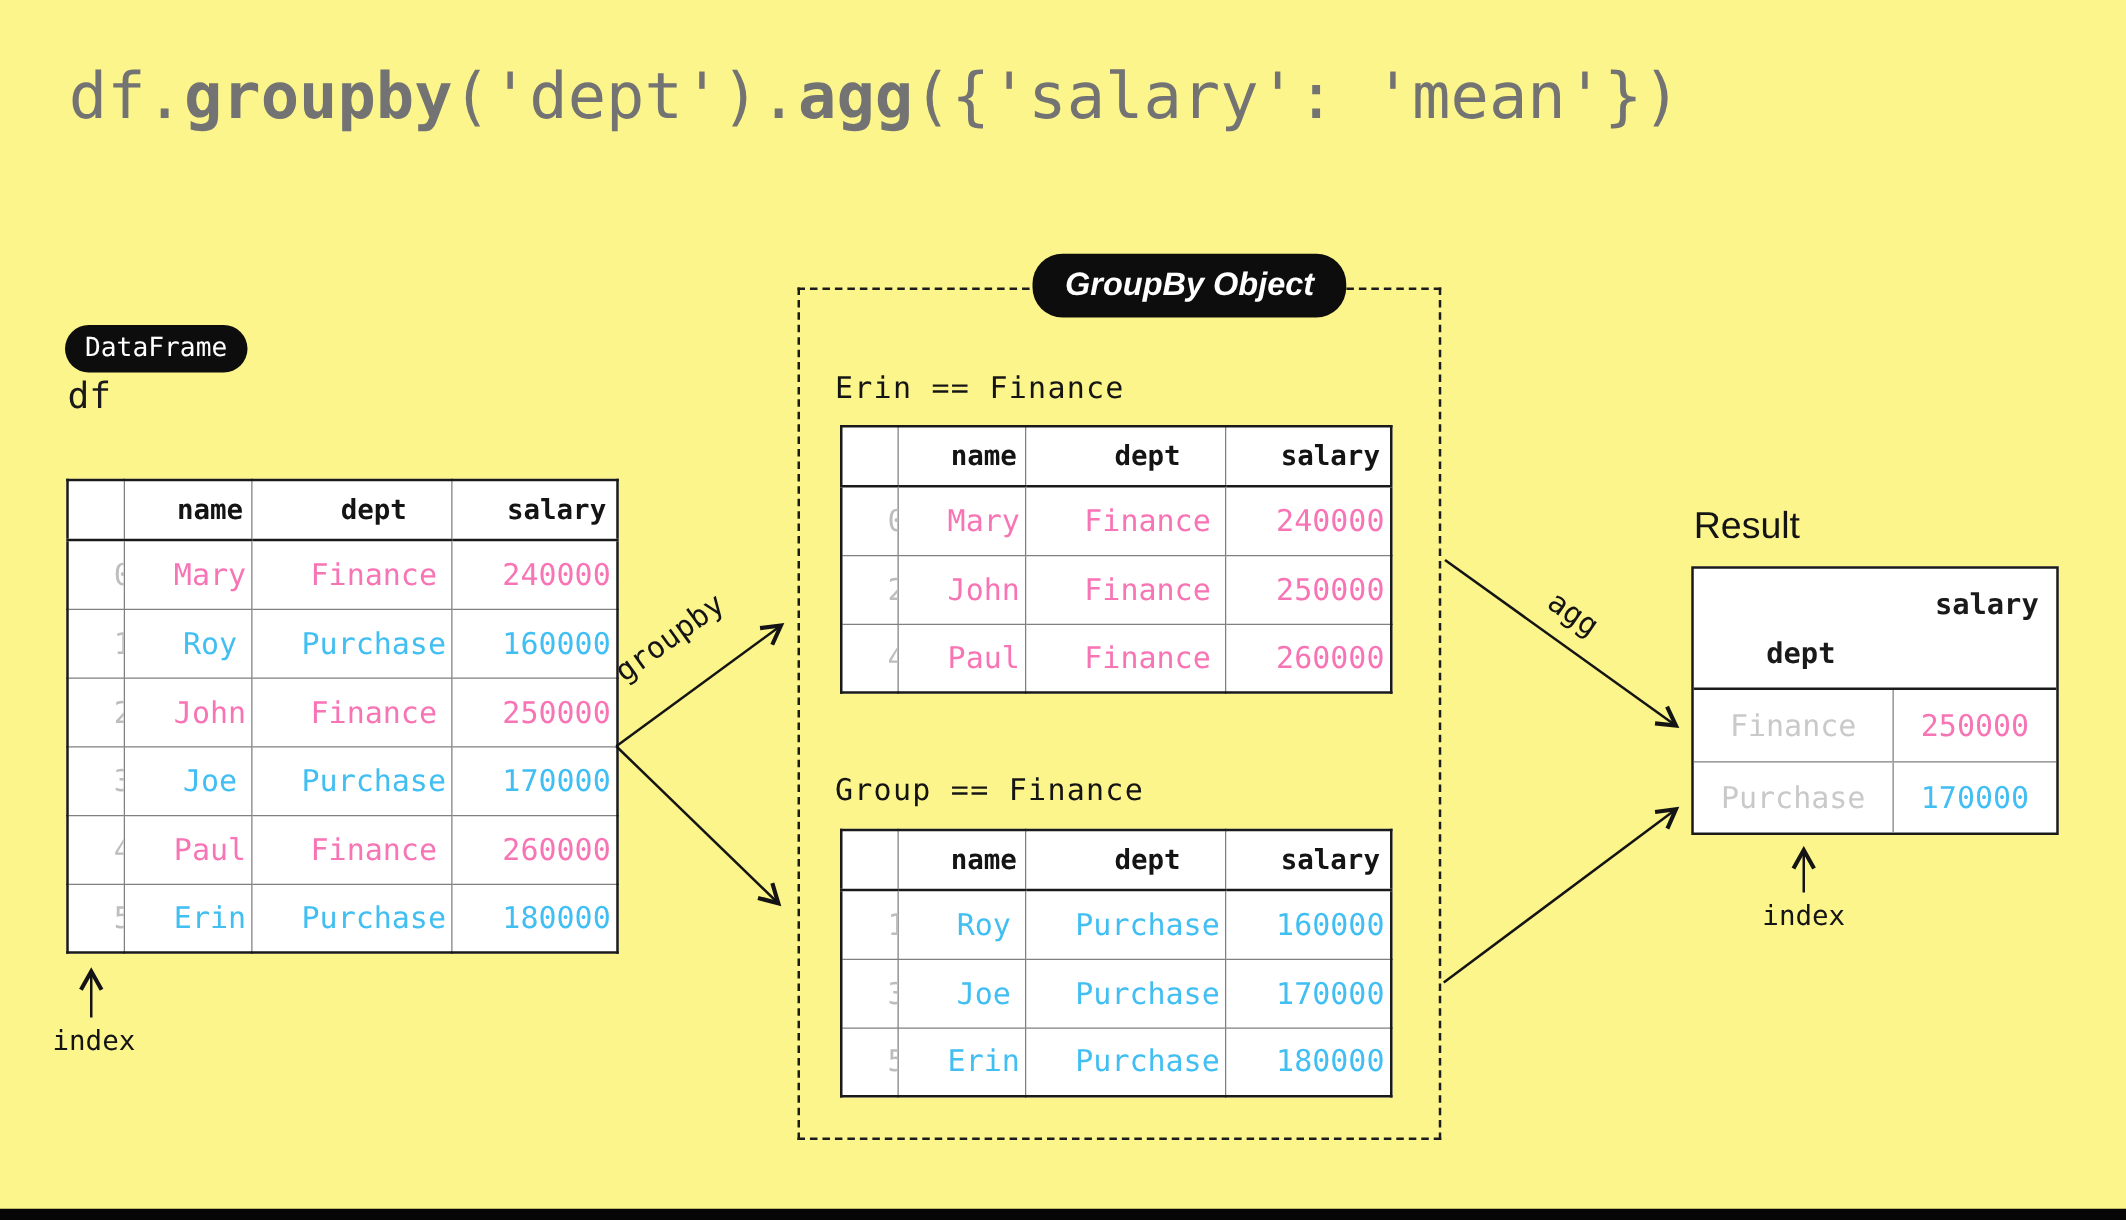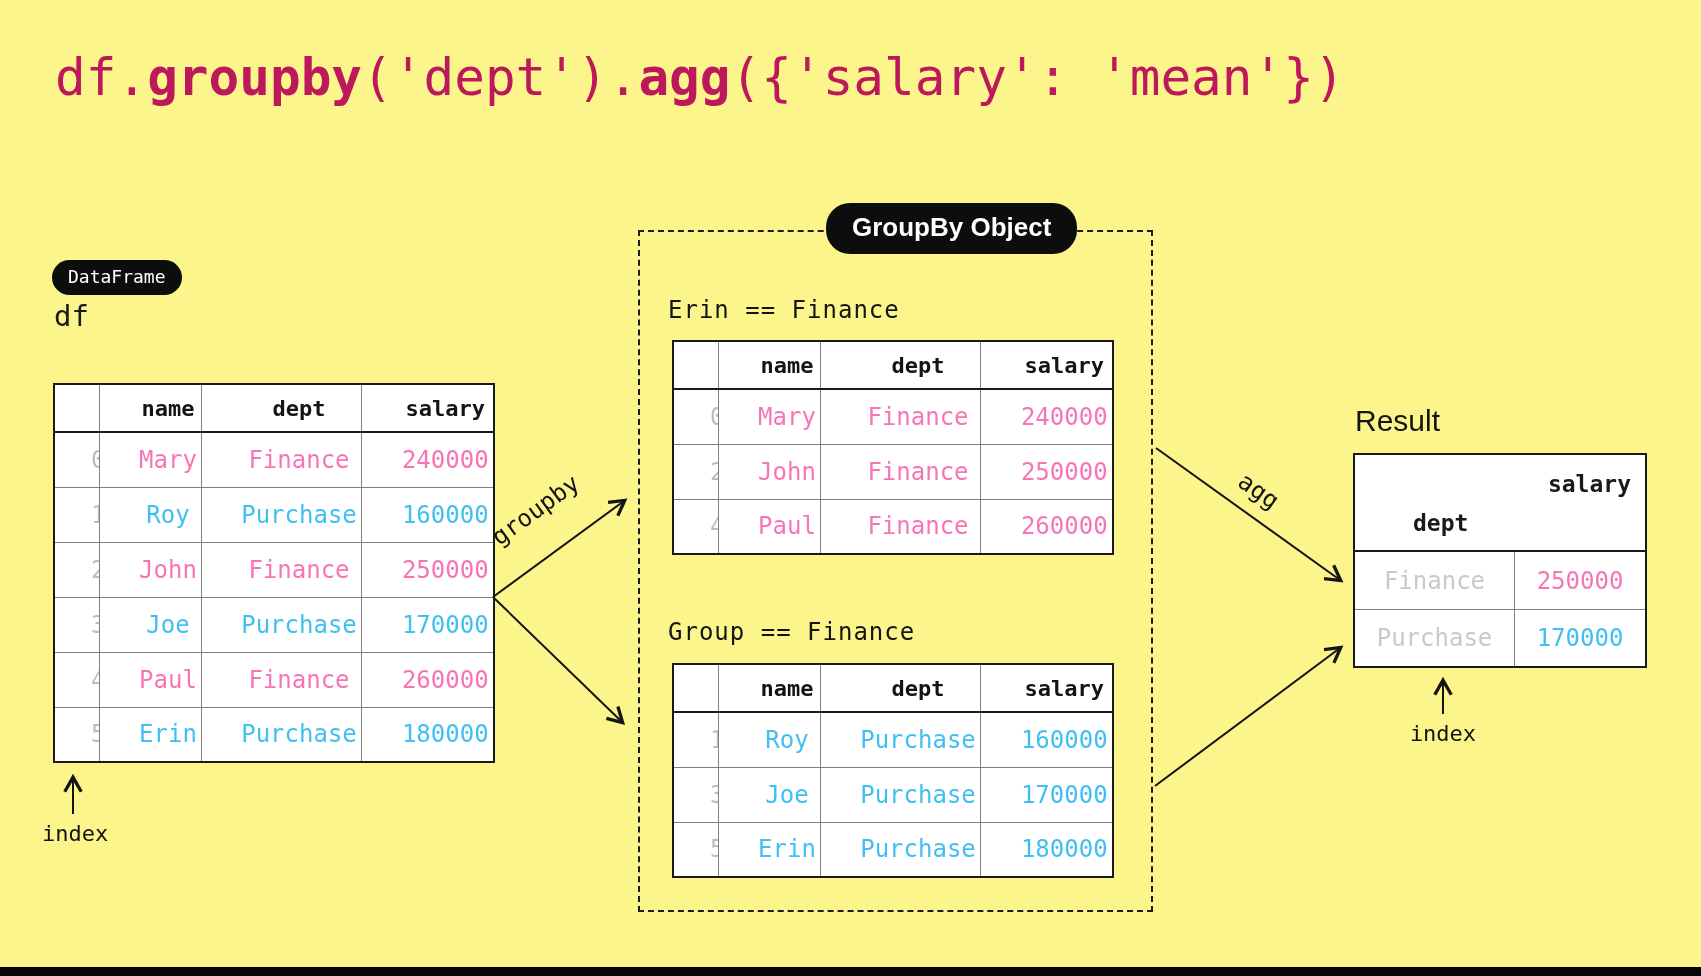--- a/index.html
+++ b/index.html
@@ -13,29 +13,29 @@
     background:var(--bg);
     font-family:"DejaVu Sans Mono", monospace;
     color:var(--ink);
     position:relative;
     overflow:hidden;
   }
   .abs{position:absolute;}
   .mono{font-family:"DejaVu Sans Mono", monospace;}
   .sans{font-family:"Liberation Sans", sans-serif;}
 
-  .code-title{left:55px; top:48px; font-size:51px; letter-spacing:0; white-space:pre; color:#be185d;}
+  .code-title{left:55px; top:48px; font-size:51px; letter-spacing:0; white-space:pre; color:#737373;}
   .code-title .b{font-weight:bold;}
 
   .pill{
     background:var(--badge); color:#fff; border-radius:24px;
     display:inline-block; white-space:nowrap;
   }
-  .df-badge{left:52px; top:260px; font-size:18px; padding:6px 16px 8px 16px;}
-  .gb-badge{left:826px; top:203px; font-size:26px; font-weight:600; padding:9px 26px 11px 26px;}
+  .df-badge{left:52px; top:260px; font-size:21px; padding:6px 16px 8px 16px;}
+  .gb-badge{left:826px; top:203px; font-size:26px; font-weight:600; padding:9px 26px 11px 26px;font-style:italic;}
 
   .df-var{left:54px; top:299px; font-size:29px; font-weight:400;}
 
   table.dtable{
     position:absolute; border-collapse:collapse; table-layout:fixed;
     background:#fff; border:2px solid var(--ink);
   }
   table.dtable th, table.dtable td{
     border:1.5px solid var(--grid);
     text-align:center; vertical-align:middle;

